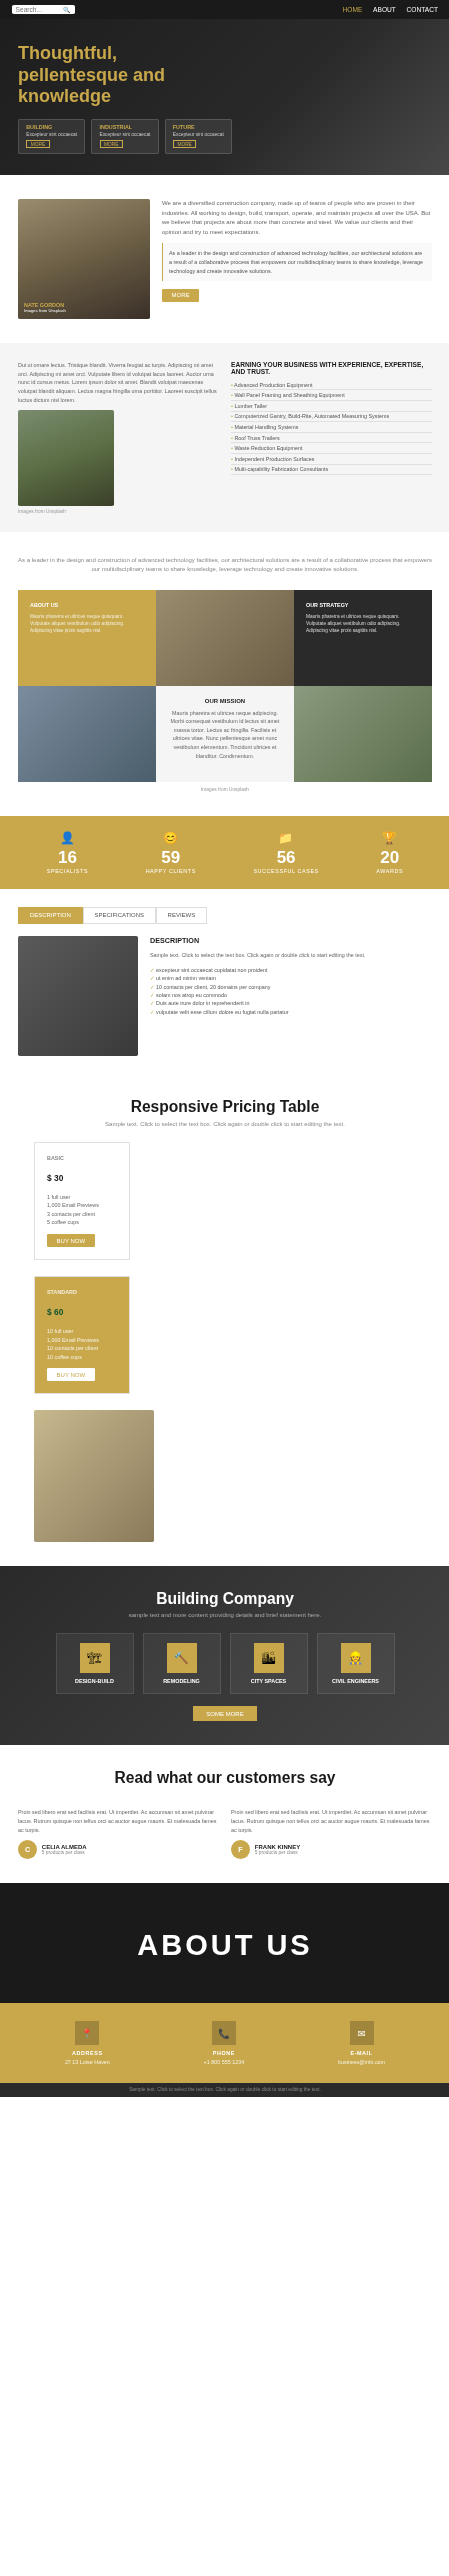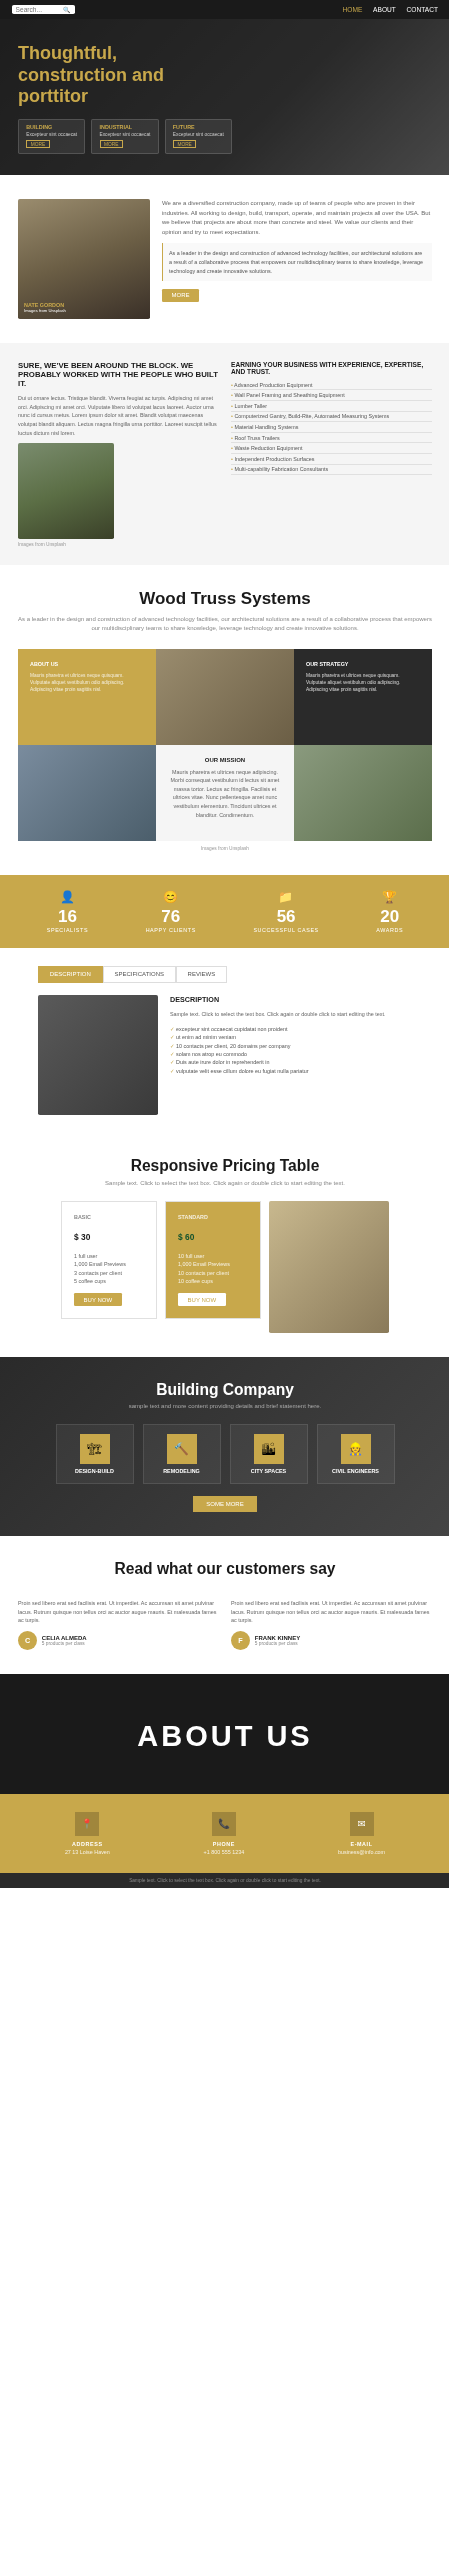--- a/index.html
+++ b/index.html
@@ -67,39 +67,39 @@
     .woodtruss-mission-label { font-size: 6px; font-weight: bold; text-transform: uppercase; color: #1a1a1a; margin-bottom: 4.8px; }
 
     
     .section-stats { background: #c8a84b; padding: 15px 18px; display: flex; justify-content: space-around; }
     .stat-item { text-align: center; color: #fff; }
     .stat-number { font-size: 17px; font-weight: bold; }
     .stat-label { font-size: 5.4px; text-transform: uppercase; letter-spacing: 0.6px; }
     .stat-icon { font-size: 12px; margin-bottom: 3px; }
 
     
-    .section-tabs { padding: 18px; margin-left: 20px; }
+    .section-tabs { padding: 18px; }
     .tabs-header { display: flex; gap: 0; margin-bottom: 12px; }
     .tab-item { padding: 4.8px 10.8px; font-size: 6px; cursor: pointer; border: 0.6px solid #ddd; }
     .tab-item.active { background: #c8a84b; color: #fff; border-color: #c8a84b; }
     .tab-item:not(.active) { background: #fff; color: #555; }
     .tab-content-title { font-size: 7.2px; font-weight: bold; color: #1a1a1a; margin-bottom: 6px; }
     .tab-content-text { font-size: 5.4px; color: #666; line-height: 1.6; margin-bottom: 6px; }
     .tab-list { list-style: none; }
     .tab-list li { font-size: 5.4px; color: #555; padding: 1.2px 0; }
     .tab-list li::before { content: "✓ "; color: #c8a84b; }
     .tabs-with-image { display: flex; gap: 12px; }
     .tabs-image { width: 120px; min-width: 120px; height: 120px; overflow: hidden; border-radius: 1.8px; }
     .tabs-image-inner { width: 100%; height: 100%; background: linear-gradient(135deg, #5a5a5a 0%, #3a3a3a 100%); }
 
     
     .section-pricing { padding: 24px 34px; text-align: center; background: #fff; }
     .pricing-title { font-size: 15.6px; font-weight: bold; color: #1a1a1a; margin-bottom: 4.8px; }
     .pricing-subtitle { font-size: 6px; color: #888; margin-bottom: 15px; }
-    .pricing-cards { display: flex; gap: 8px; justify-content: center; align-items: flex-start; }
+    .pricing-cards { display: flex; gap: 16px; justify-content: flex-end; align-items: flex-start; flex-direction: column; }
     .pricing-card { border: 0.6px solid #e0e0e0; padding: 12px; min-width: 96px; text-align: left; }
     .pricing-card.standard { background: #c8a84b; }
     .pricing-card-type { font-size: 5.4px; font-weight: bold; color: #888; text-transform: uppercase; margin-bottom: 4.8px; }
     .pricing-card.standard .pricing-card-type { color: rgba(255,255,255,0.8); }
     .pricing-card-price { font-size: 17px; font-weight: bold; color: #1a1a1a; }
     .pricing-card.standard .pricing-card-price { color: #14532d; }
     .pricing-card-price span { font-size: 8.4px; }
     .pricing-card-features { margin: 7.2px 0; }
     .pricing-card-features li { font-size: 5.4px; color: #666; padding: 1.2px 0; list-style: none; }
     .pricing-card.standard .pricing-card-features li { color: rgba(255,255,255,0.85); }
@@ -156,22 +156,22 @@
     <span>ABOUT</span>
     <span>CONTACT</span>
   </nav>
 </header>
 
 <section class="hero">
   <div class="hero-overlay"></div>
   <div class="hero-content">
     <h1 class="hero-title">
       <span>Thoughtful,</span><br>
-      <span>construction and</span><br>
-      <span>porttitor</span>
+      <span>pellentesque and</span><br>
+      <span>knowledge</span>
     </h1>
     <div class="hero-features">
       <div class="hero-feature">
         <div class="hero-feature-title">BUILDING</div>
         <div class="hero-feature-sub">Excepteur sint occaecat</div>
         <span class="hero-feature-more">MORE</span>
       </div>
       <div class="hero-feature">
         <div class="hero-feature-title">INDUSTRIAL</div>
         <div class="hero-feature-sub">Excepteur sint occaecat</div>
@@ -197,21 +197,20 @@
     <p class="creates-text">We are a diversified construction company, made up of teams of people who are proven in their industries. All working to design, build, transport, operate, and maintain projects all over the USA. But we believe that projects are about more than concrete and steel. We value our clients and their opinion and try to meet expectations.</p>
     <div class="creates-text-block">As a leader in the design and construction of advanced technology facilities, our architectural solutions are a result of a collaborative process that empowers our multidisciplinary teams to share knowledge, leverage technology and create innovative solutions.</div>
     <button class="btn-yellow">MORE</button>
   </div>
 </section>
 
 <section class="section-sure">
   <div style="display:flex; gap:12px; width:100%;">
     <div style="flex:1;">
       <div class="sure-left">
-        <div class="sure-title">SURE, WE'VE BEEN AROUND THE BLOCK. WE PROBABLY WORKED WITH THE PEOPLE WHO BUILT IT.</div>
         <p class="sure-text">Dui ut ornare lectus. Tristique blandit. Viverra feugiat ac turpis. Adipiscing mi amet orci. Adipiscing mi amet orci. Vulputate libero id volutpat lacus laoreet. Auctor urna nunc id cursus metus. Lorem ipsum dolor sit amet. Blandit volutpat maecenas volutpat blandit aliquam. Lectus magna fringilla urna porttitor. Laoreet suscipit tellus luctus dictum nisl lorem.</p>
         <div class="sure-image">
           <div class="sure-image-inner"></div>
         </div>
         <div style="font-size:4.8px;color:#999;margin-top:2.4px;">Images from Unsplash</div>
       </div>
     </div>
     <div class="sure-right">
       <div class="sure-right-title">EARNING YOUR BUSINESS WITH EXPERIENCE, EXPERTISE, AND TRUST.</div>
       <ul class="sure-right-list">
@@ -223,21 +222,20 @@
         <li>Roof Truss Trailers</li>
         <li>Waste Reduction Equipment</li>
         <li>Independent Production Surfaces</li>
         <li>Multi-capability Fabrication Consultants</li>
       </ul>
     </div>
   </div>
 </section>
 
 <section class="section-woodtruss">
-  <h2 class="section-title-large">Wood Truss Systems</h2>
   <p class="section-subtitle">As a leader in the design and construction of advanced technology facilities, our architectural solutions are a result of a collaborative process that empowers our multidisciplinary teams to share knowledge, leverage technology and create innovative solutions.</p>
   <div class="woodtruss-grid">
 
     <div class="woodtruss-card-yellow">
       <div class="woodtruss-label">ABOUT US</div>
       <div class="woodtruss-text">Mauris pharetra et ultrices neque quisquam. Vulputate aliquet vestibulum odio adipiscing. Adipiscing vitae proin sagittis nisl.</div>
     </div>
     <div class="woodtruss-card-image img1"></div>
     <div class="woodtruss-card-dark">
       <div class="woodtruss-label">OUR STRATEGY</div>
@@ -255,21 +253,21 @@
 </section>
 
 <section class="section-stats">
   <div class="stat-item">
     <div class="stat-icon">👤</div>
     <div class="stat-number">16</div>
     <div class="stat-label">SPECIALISTS</div>
   </div>
   <div class="stat-item">
     <div class="stat-icon">😊</div>
-    <div class="stat-number">76</div>
+    <div class="stat-number">59</div>
     <div class="stat-label">HAPPY CLIENTS</div>
   </div>
   <div class="stat-item">
     <div class="stat-icon">📁</div>
     <div class="stat-number">56</div>
     <div class="stat-label">SUCCESSFUL CASES</div>
   </div>
   <div class="stat-item">
     <div class="stat-icon">🏆</div>
     <div class="stat-number">20</div>

